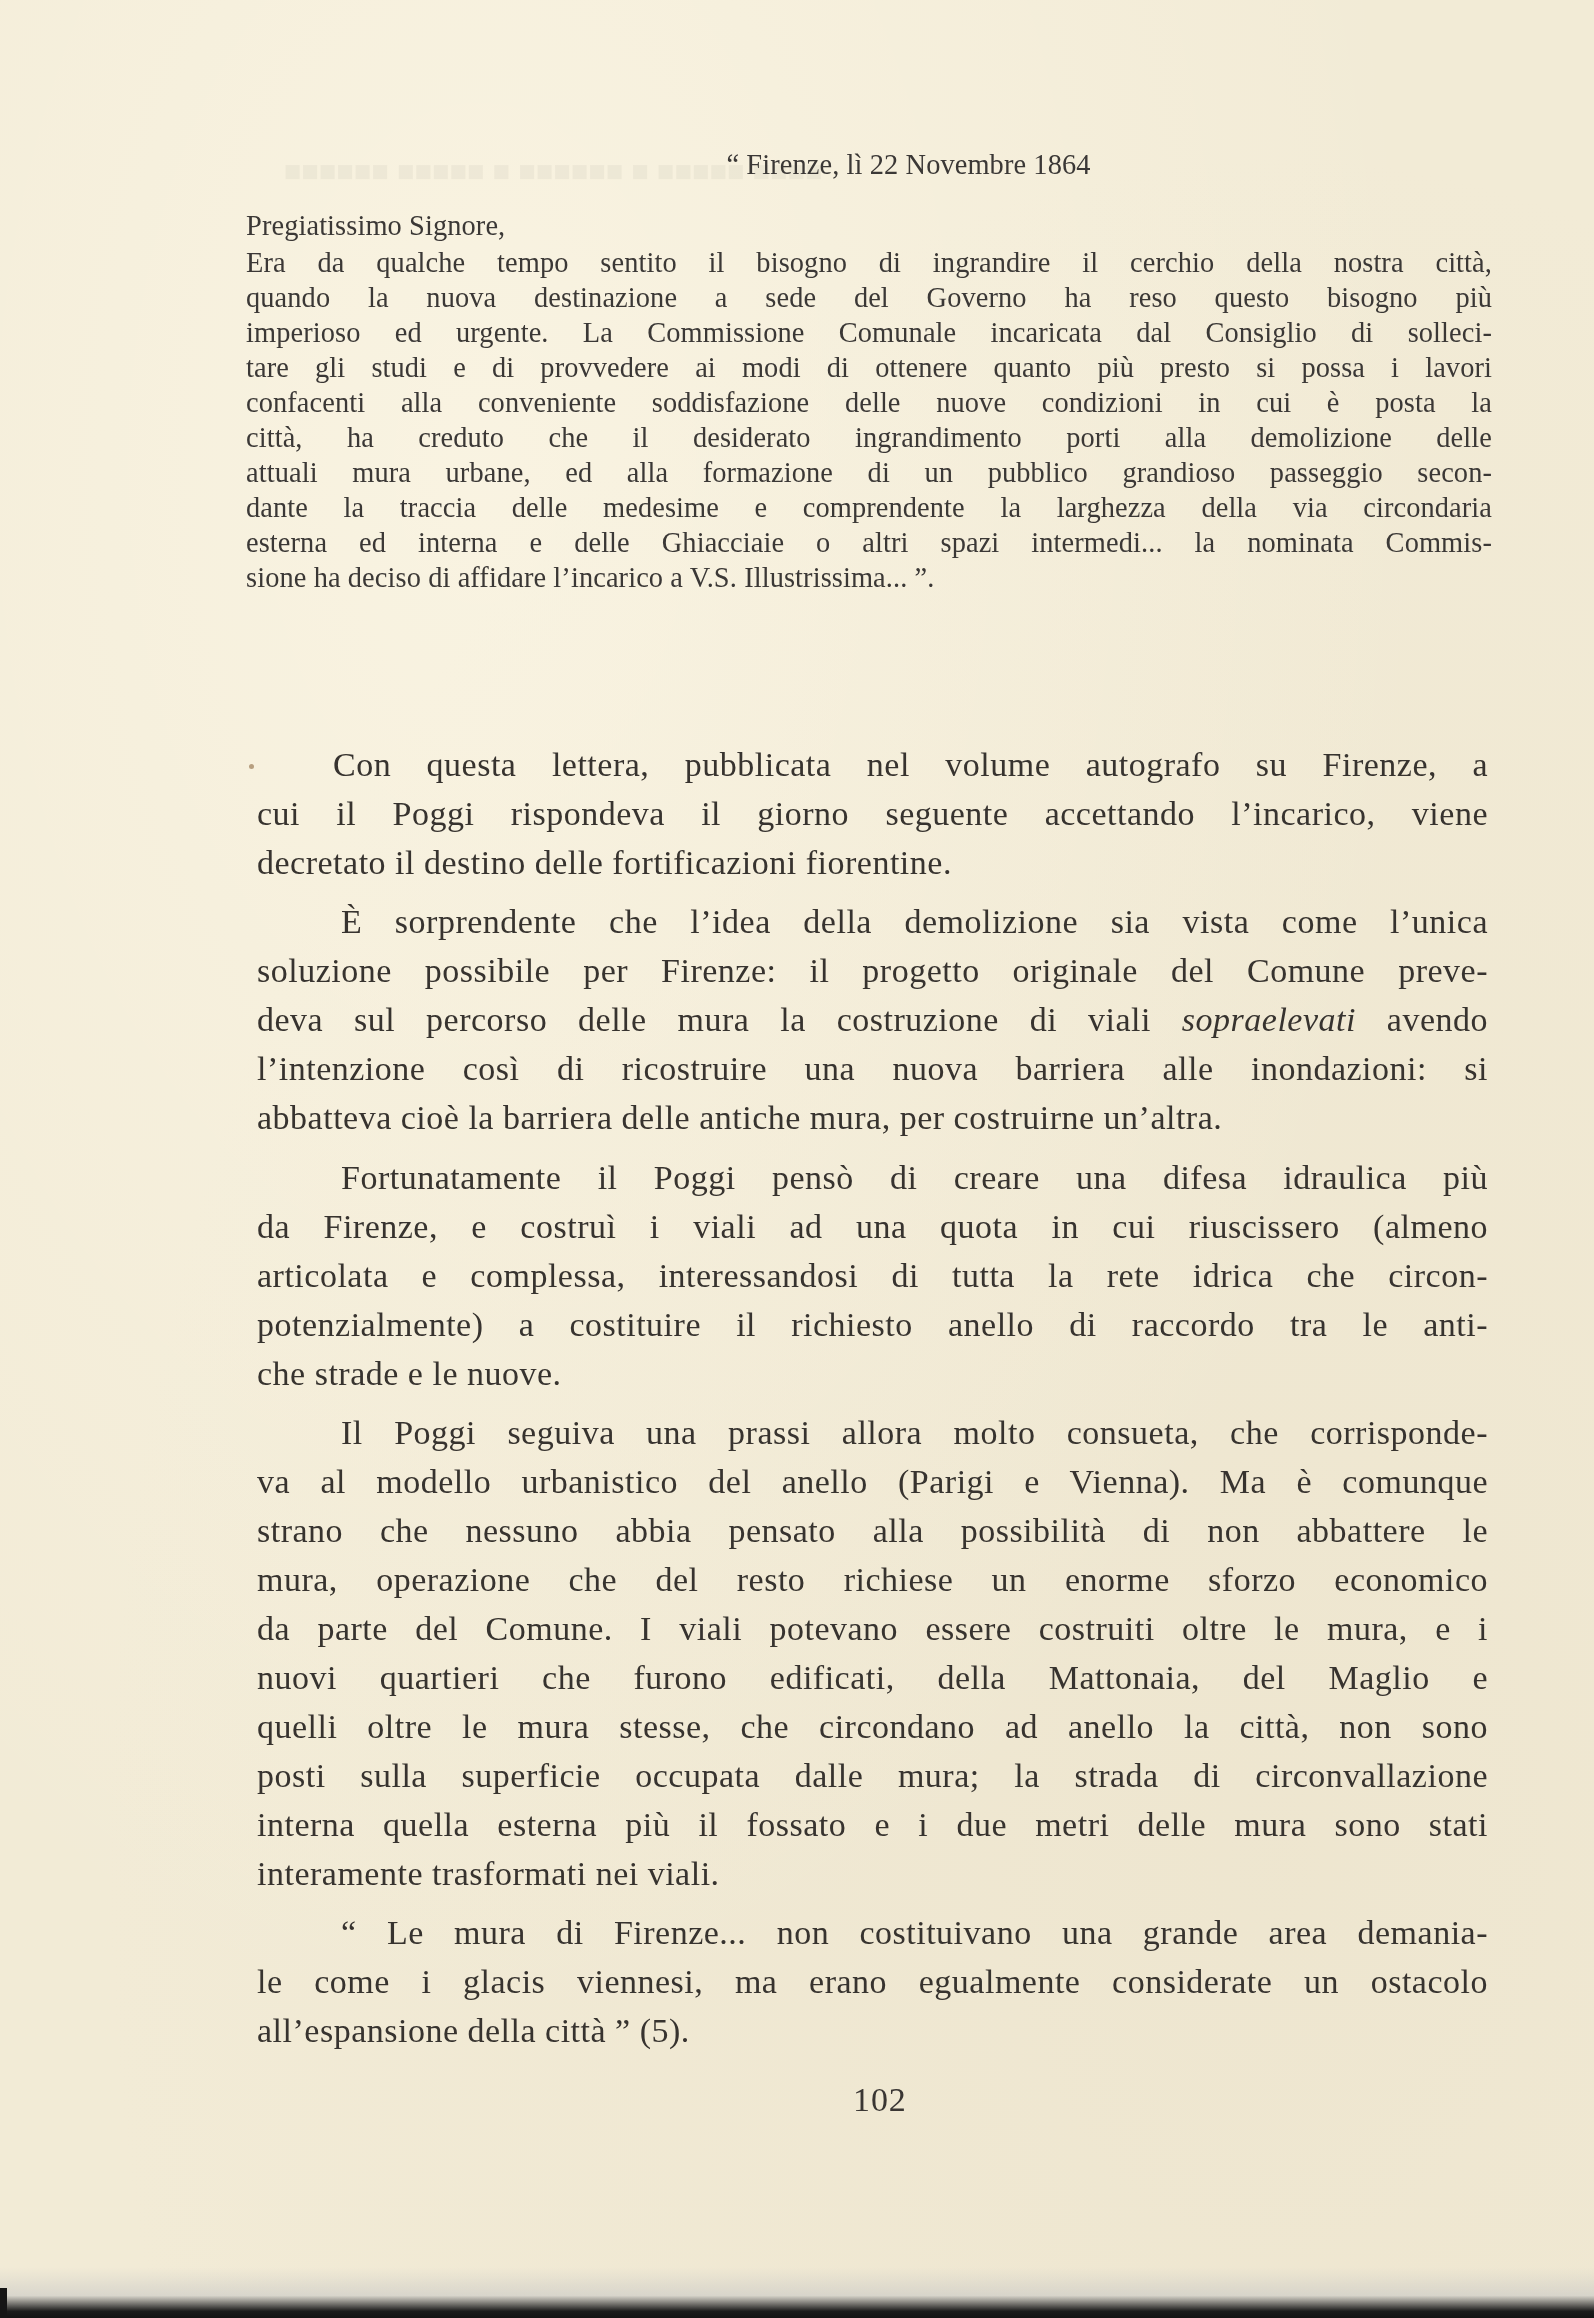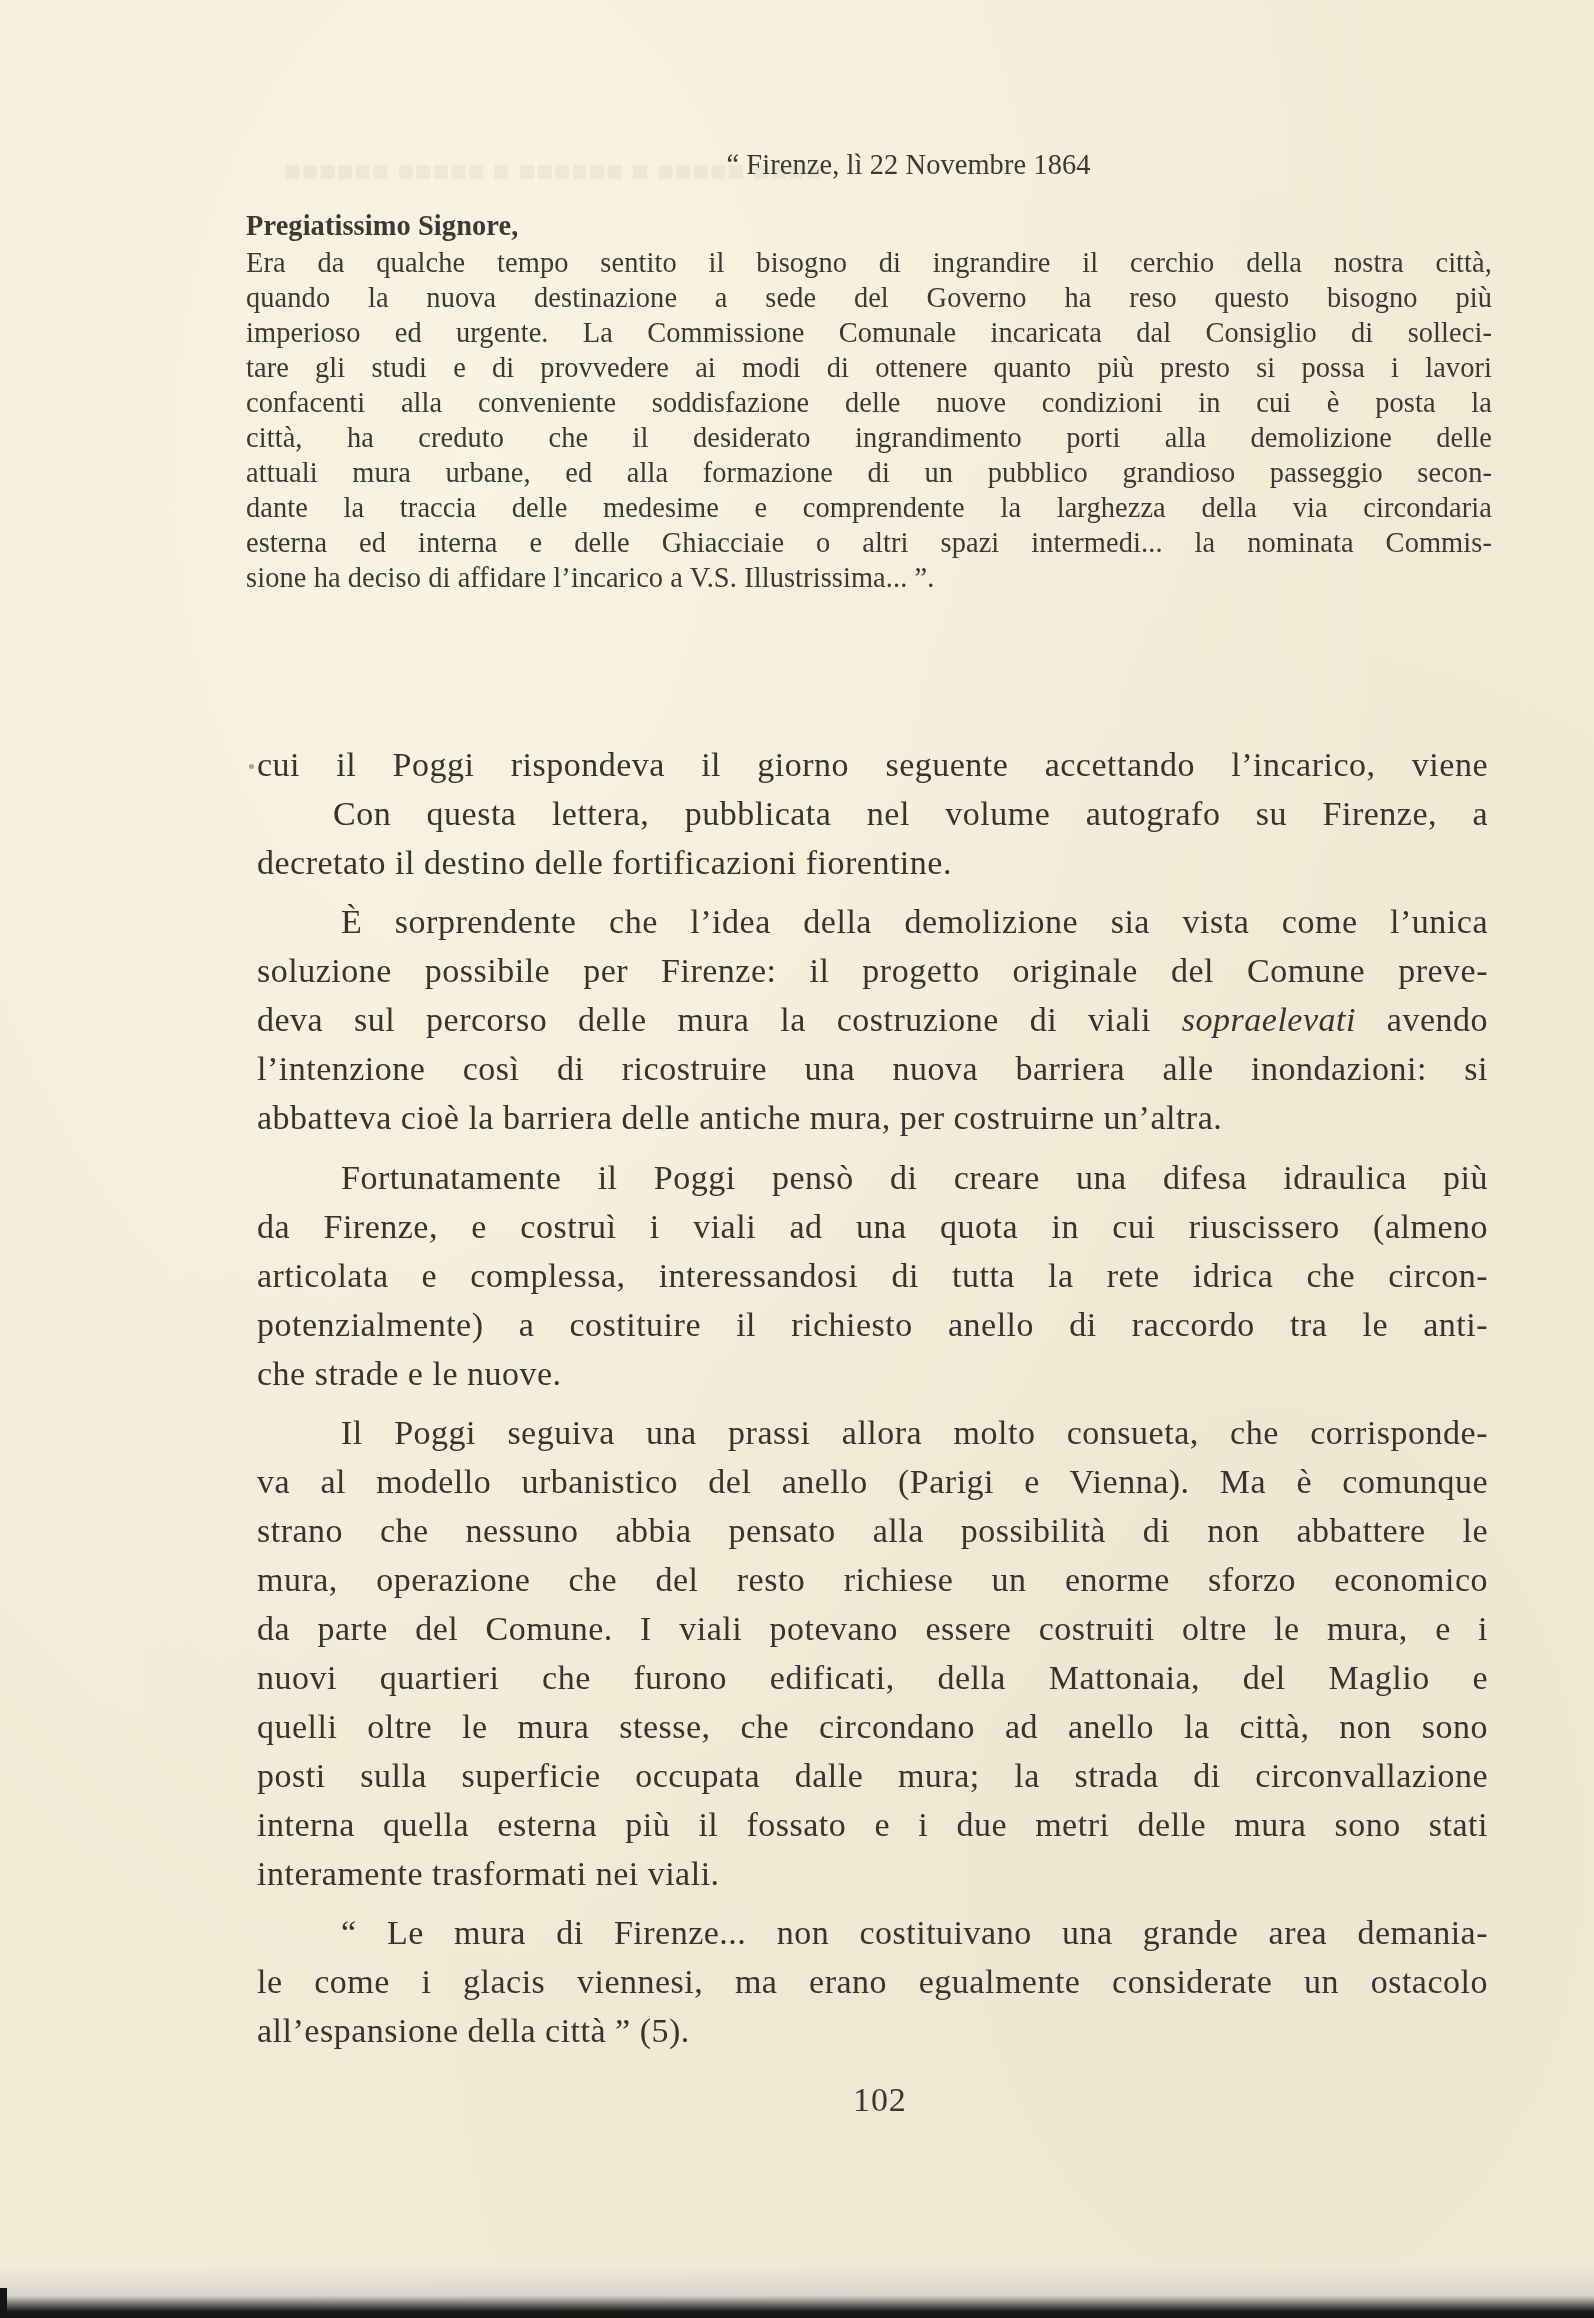--- a/index.html
+++ b/index.html
@@ -54,21 +54,20 @@
       color: #3b3836;
       letter-spacing: 0.1px;
     }
     .letter .dateline {
       margin-left: 79px;
       margin-bottom: 26px;
       text-align: center;
     }
     .letter .salutation {
       margin-bottom: 1.7px;
-      font-weight: bold;
     }
     .letter .just-line {
       display: block;
       text-align: justify;
       text-align-last: justify;
       white-space: nowrap;
       height: 35px;
     }
     .letter .just-line.last {
       text-align-last: left;
@@ -155,22 +154,22 @@
     <span class="just-line">dante la traccia delle medesime e comprendente la larghezza della via circondaria</span>
     <span class="just-line">esterna ed interna e delle Ghiacciaie o altri spazi intermedi... la nominata Commis-</span>
     <span class="just-line last">sione ha deciso di affidare l’incarico a V.S. Illustrissima... ”.</span>
   </div>
 
   <span class="dot-mark"></span>
 
   <div class="body-text">
 
     <div class="para">
+      <span class="line indent" style="padding-left:76px;">Con questa lettera, pubblicata nel volume autografo su Firenze, a</span>
       <span class="line">cui il Poggi rispondeva il giorno seguente accettando l’incarico, viene</span>
-      <span class="line indent" style="padding-left:76px;">Con questa lettera, pubblicata nel volume autografo su Firenze, a</span>
       <span class="line last">decretato il destino delle fortificazioni fiorentine.</span>
     </div>
 
     <div class="para">
       <span class="line indent">È sorprendente che l’idea della demolizione sia vista come l’unica</span>
       <span class="line">soluzione possibile per Firenze: il progetto originale del Comune preve-</span>
       <span class="line"><span>deva sul percorso delle mura la costruzione di viali</span> <em class="it">sopraelevati</em> <span>avendo</span></span>
       <span class="line">l’intenzione così di ricostruire una nuova barriera alle inondazioni: si</span>
       <span class="line last">abbatteva cioè la barriera delle antiche mura, per costruirne un’altra.</span>
     </div>

